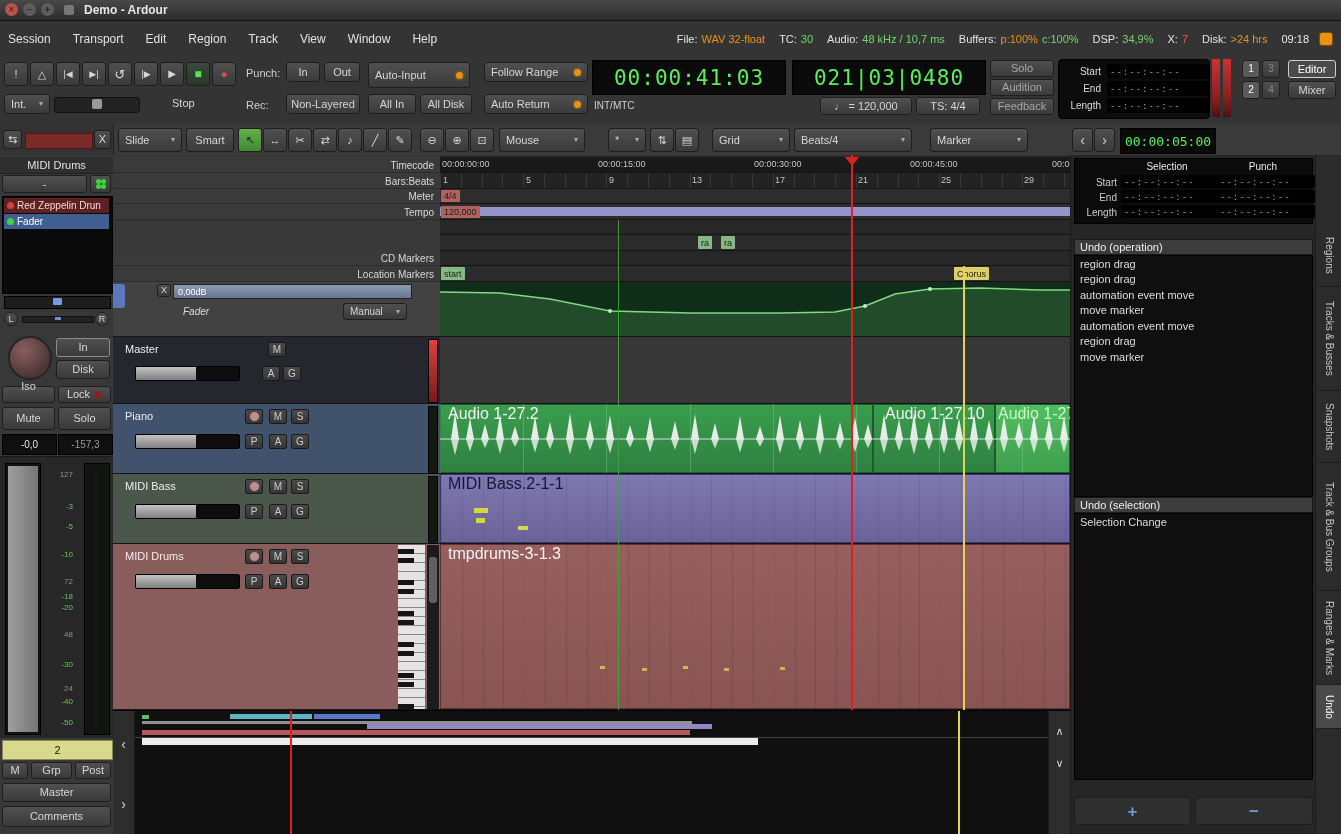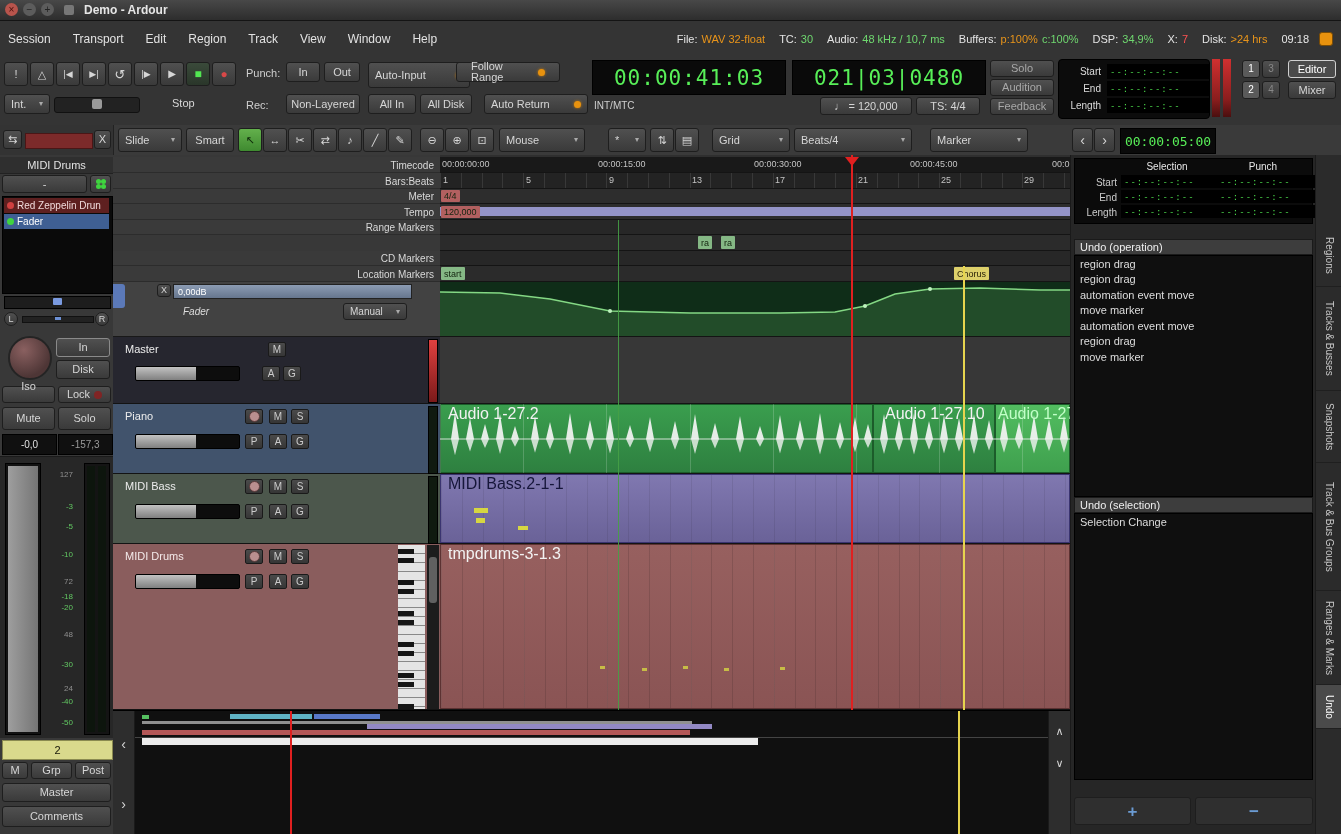--- a/index.html
+++ b/index.html
@@ -138,21 +138,21 @@
         <span>Auto-Input</span>
         <span class="led"></span>
       </div>
     <div class="btn abs" style="left:368px;top:37px;width:48px;height:20px;">
         <span>All In</span>
       </div>
     <div class="btn abs" style="left:420px;top:37px;width:52px;height:20px;">
         <span>All Disk</span>
       </div>
 
-    <div class="btn abs" style="left:456px;top:5px;width:104px;height:20px;padding:0 14px;justify-content:space-between;">
+    <div class="btn abs" style="left:484px;top:5px;width:104px;height:20px;padding:0 6px;justify-content:space-between;">
         <span>Follow Range</span>
         <span class="led"></span>
       </div>
     <div class="btn abs" style="left:484px;top:37px;width:104px;height:20px;padding:0 6px;justify-content:space-between;">
         <span>Auto Return</span>
         <span class="led"></span>
       </div>
 
     <div class="clockbig abs" style="left:592px;top:3px;width:192px;height:33px;font-size:21px;letter-spacing:1px;">00:00:41:03</div>
     <span class="abs" style="left:594px;top:43px;font-size:10px;color:#cfcfcf;">INT/MTC</span>
@@ -387,23 +387,20 @@
       </div>
     <div class="lane" style="left:0;top:2px;height:16px;">
         <span class="rl">Timecode</span>
       </div>
     <div class="lane" style="left:0;top:34px;height:15px;">
         <span class="rl">Meter</span>
       </div>
     <div class="lane" style="left:0;top:49px;height:16px;">
         <span class="rl">Tempo</span>
       </div>
-    <div class="lane" style="left:0;top:65px;height:15px;">
-        <span class="rl">Range Markers</span>
-      </div>
     <div class="lane" style="left:0;top:96px;height:15px;">
         <span class="rl">CD Markers</span>
       </div>
     <div class="lane" style="left:0;top:111px;height:16px;">
         <span class="rl">Location Markers</span>
       </div>
 
     <div class="abs" style="left:0;top:127px;width:327px;height:55px;background:#424242;border-bottom:1px solid #191919;box-sizing:border-box;">
       <span class="abs" style="left:0;top:2px;width:12px;height:24px;background:#5b79b8;border-radius:0 3px 3px 0;"></span>
       <div class="btn abs" style="left:44px;top:2px;width:14px;height:13px;font-size:9px;">

